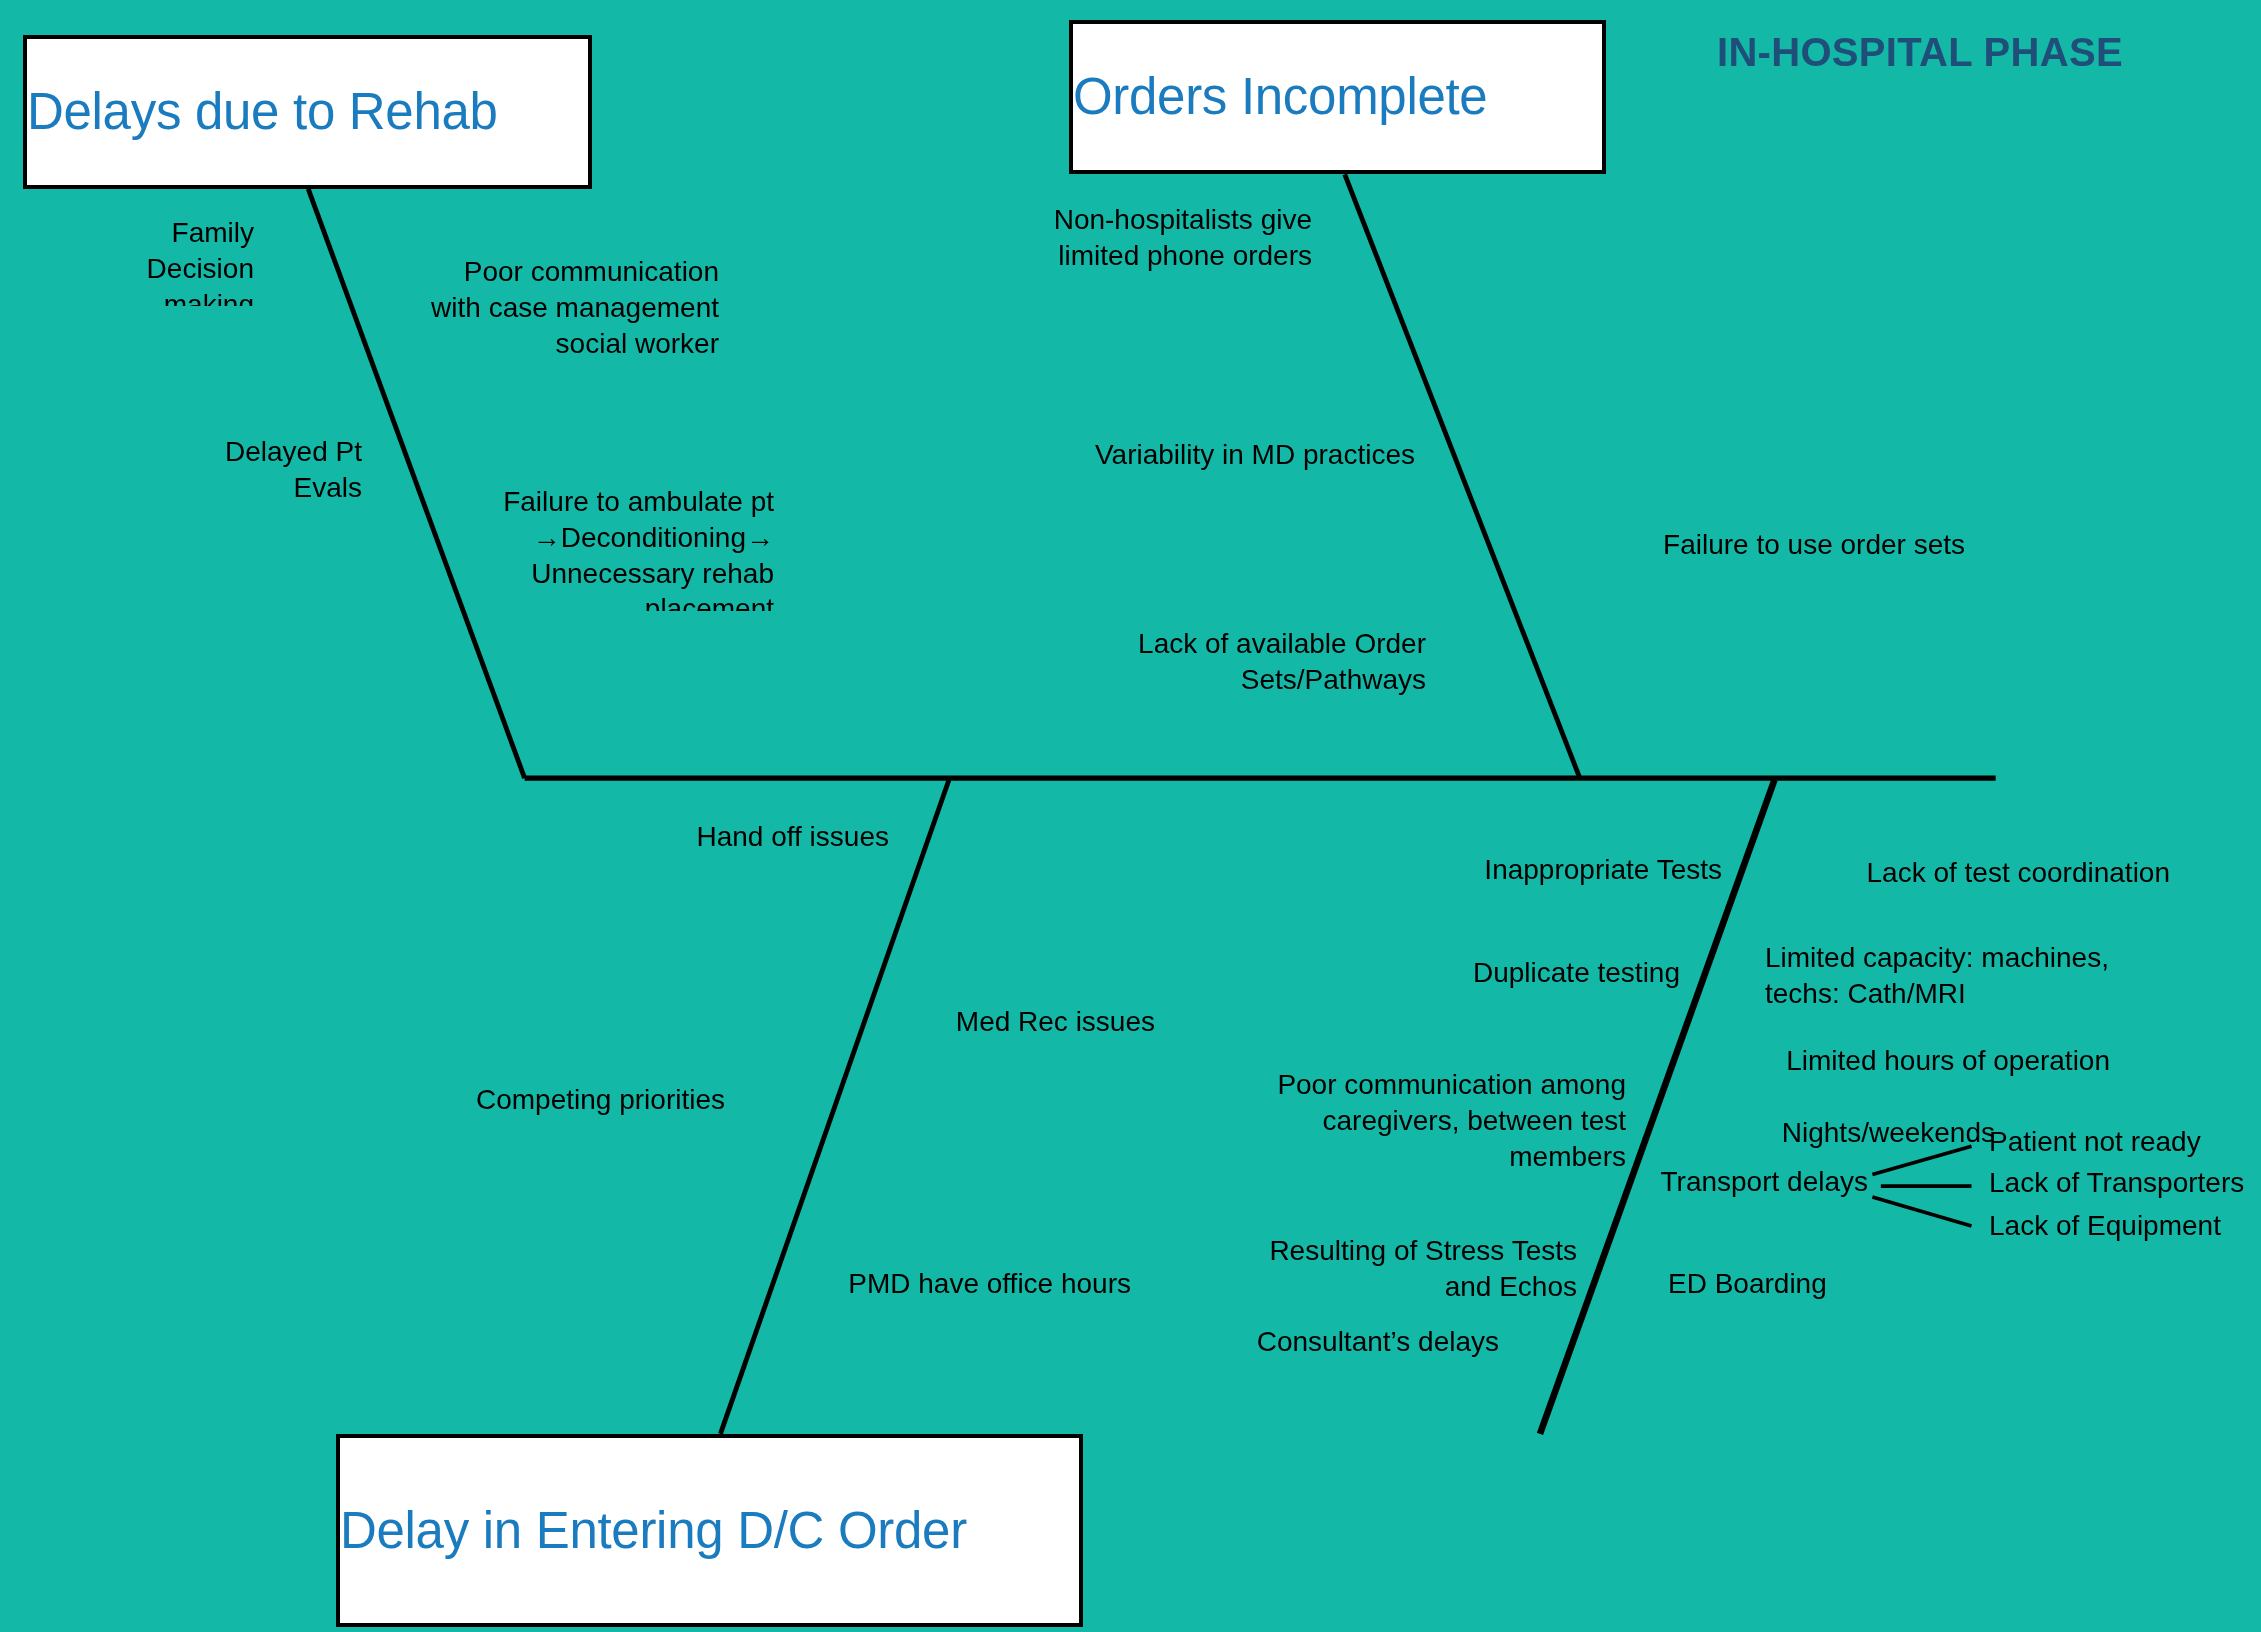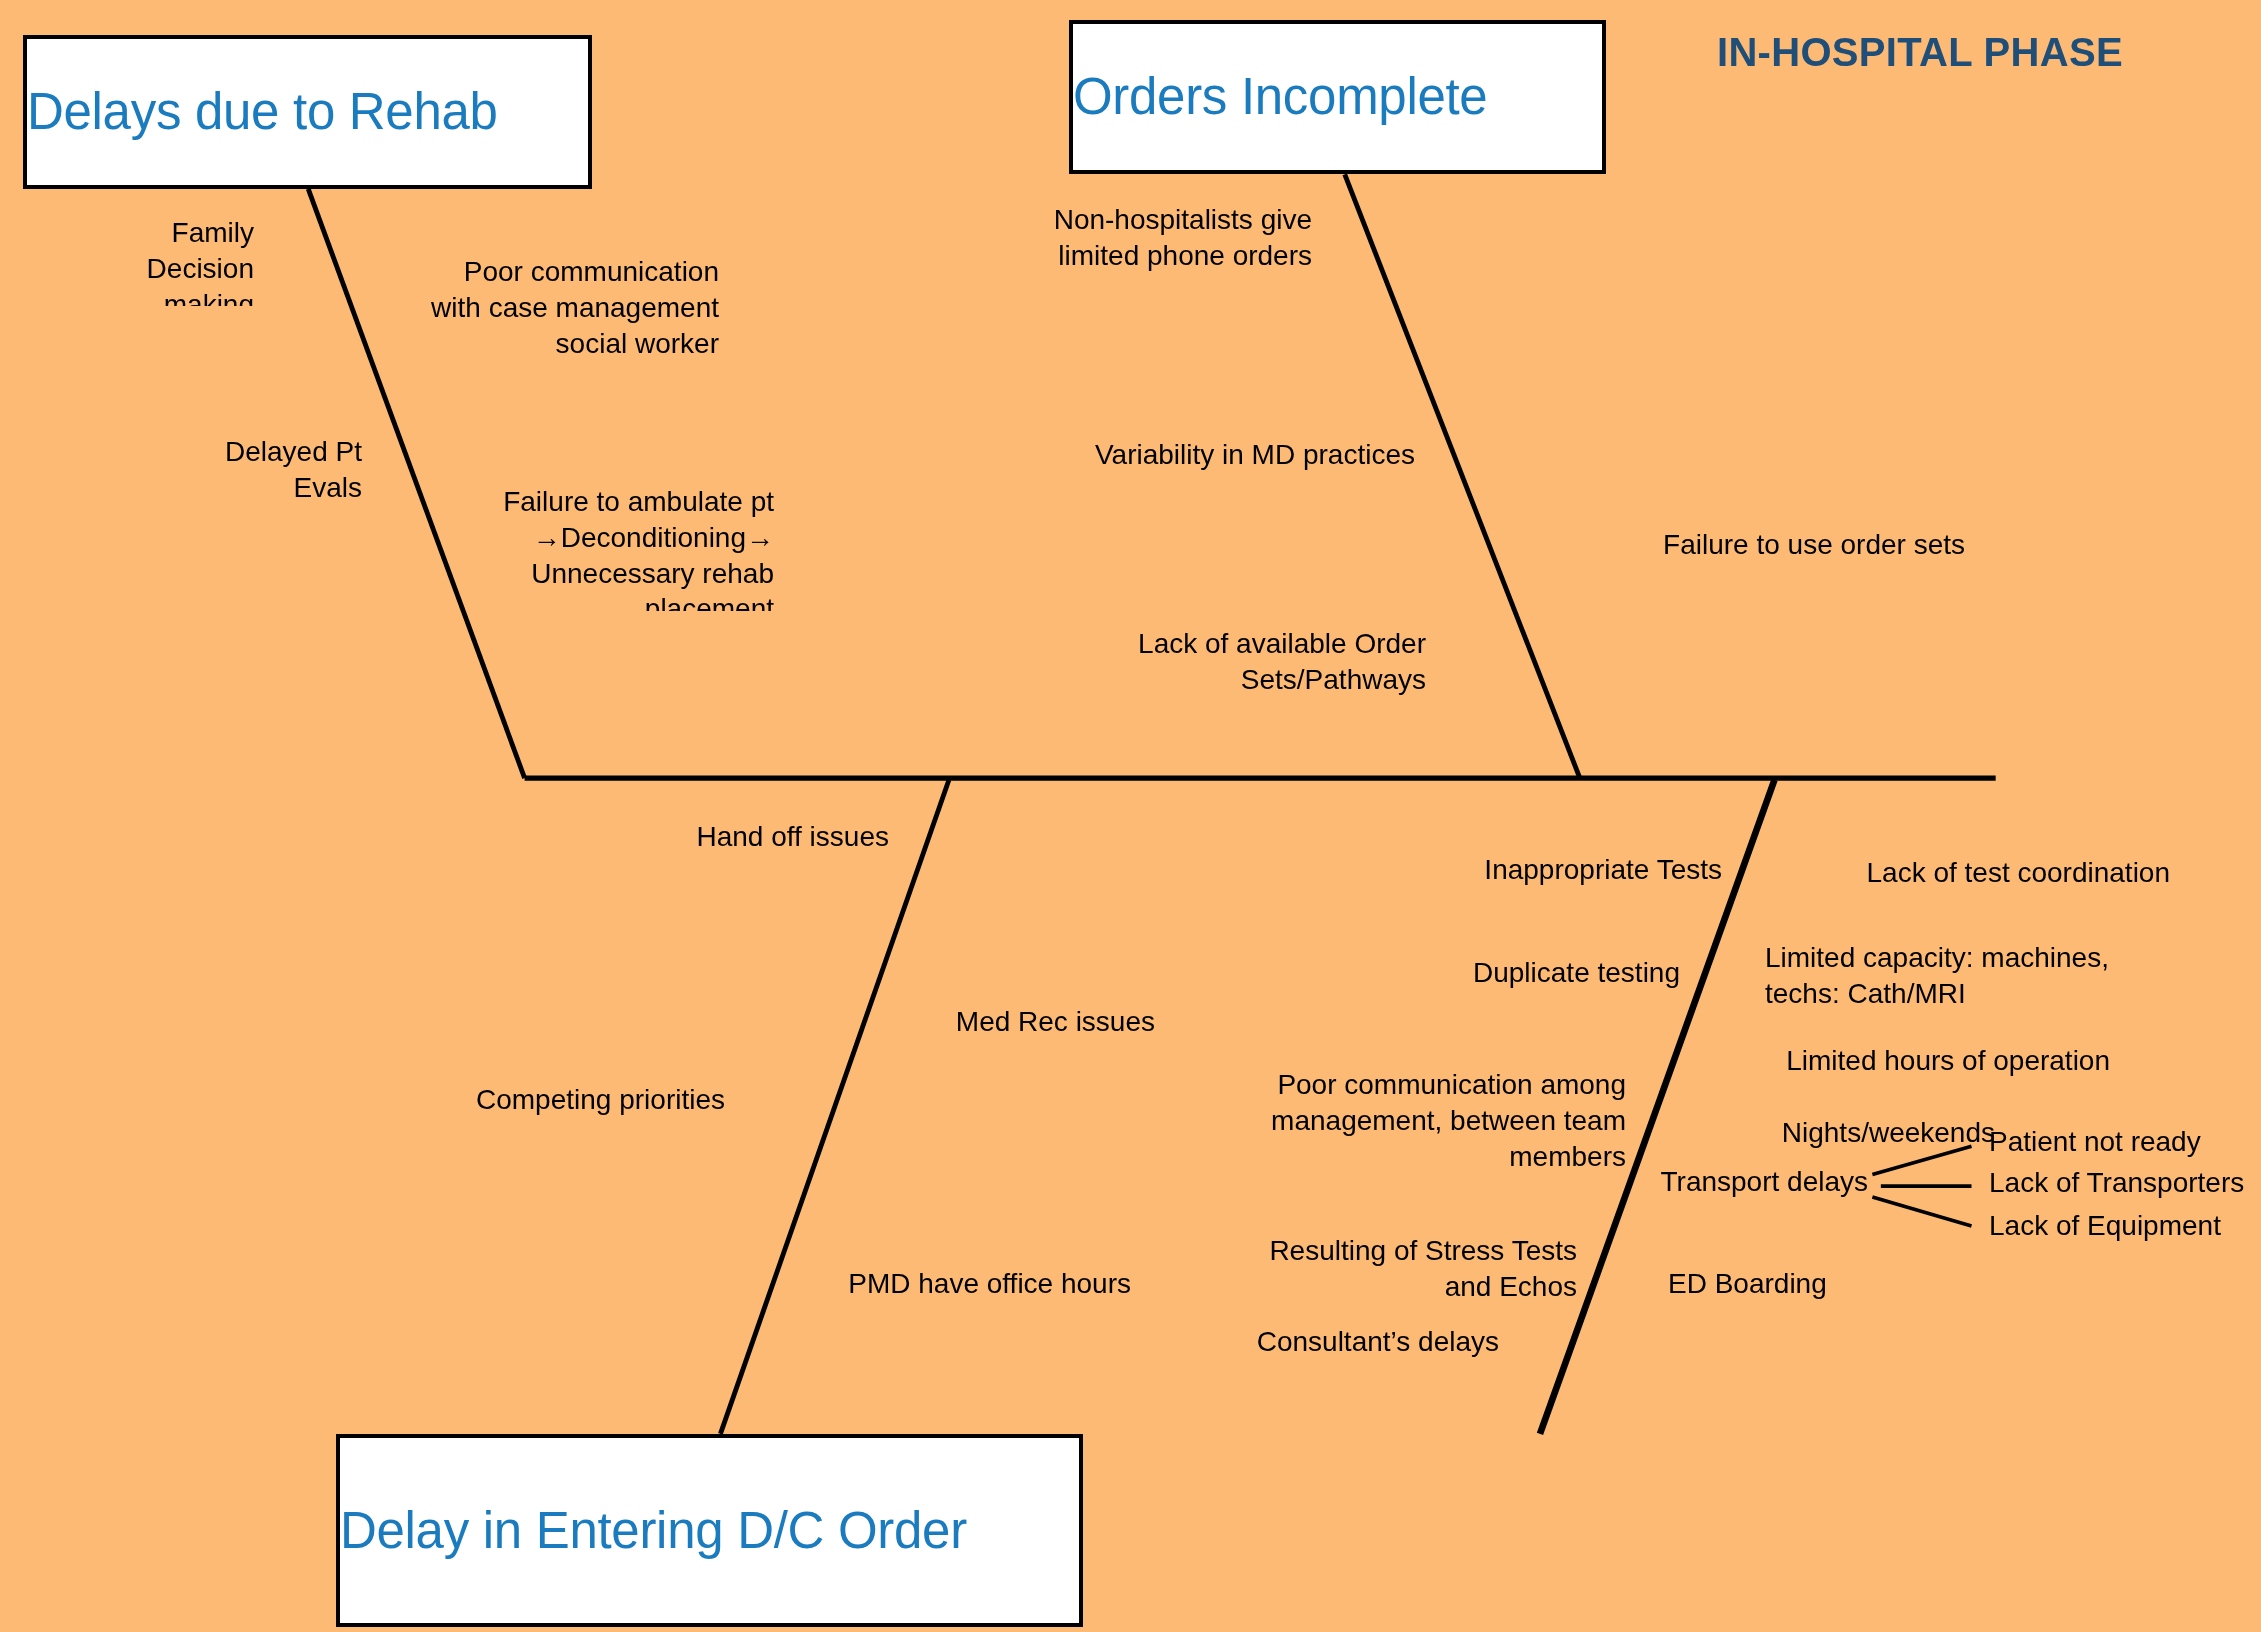--- a/index.html
+++ b/index.html
@@ -8,21 +8,21 @@
     padding: 0;
     background: #ffffff;
   }
   body {
     font-family: "Liberation Sans", sans-serif;
   }
   #canvas {
     position: relative;
     width: 2261px;
     height: 1633px;
-    background: #fdba74;
+    background: #14b8a6;
     overflow: hidden;
   }
   #lines {
     position: absolute;
     left: 0;
     top: 0;
     width: 2261px;
     height: 1633px;
   }
   .cat-box {
@@ -122,21 +122,21 @@
   <div class="cause" style="left:901px; top:1004px; width:254px; height:48px;">Med Rec issues</div>
 
   <div class="cause" style="left:423px; top:1082px; width:302px; height:48px;">Competing priorities</div>
 
   <div class="cause" style="left:780px; top:1266px; width:351px; height:48px;">PMD have office hours</div>
 
   <div class="cause" style="left:1408px; top:852px; width:314px; height:48px;">Inappropriate Tests</div>
 
   <div class="cause" style="left:1390px; top:955px; width:290px; height:48px;">Duplicate testing</div>
 
-  <div class="cause" style="left:1227px; top:1067px; width:399px; height:133px;">Poor communication among management, between team members</div>
+  <div class="cause" style="left:1227px; top:1067px; width:399px; height:133px;">Poor communication among caregivers, between test members</div>
 
   <div class="cause" style="left:1263px; top:1233px; width:314px; height:88px;">Resulting of Stress Tests and Echos</div>
 
   <div class="cause" style="left:1185px; top:1324px; width:314px; height:48px;">Consultant’s delays</div>
 
   <div class="cause" style="left:1783px; top:855px; width:387px; height:48px;">Lack of test coordination</div>
 
   <div class="cause left" style="left:1765px; top:940px; width:375px; height:91px;">Limited capacity: machines, techs: Cath/MRI</div>
 
   <div class="cause" style="left:1711px; top:1043px; width:399px; height:48px;">Limited hours of operation</div>

